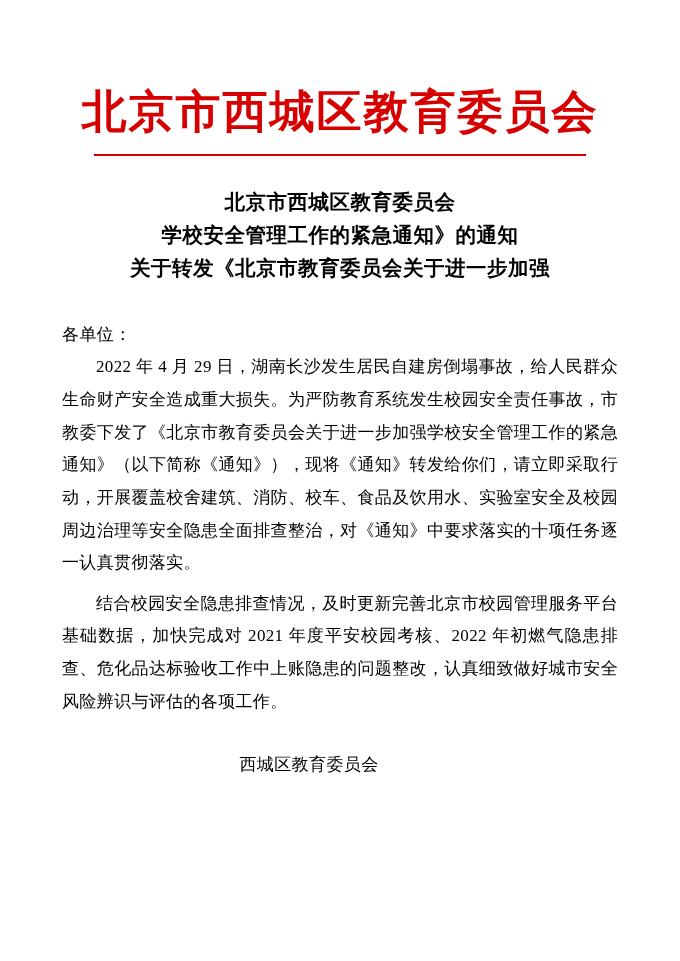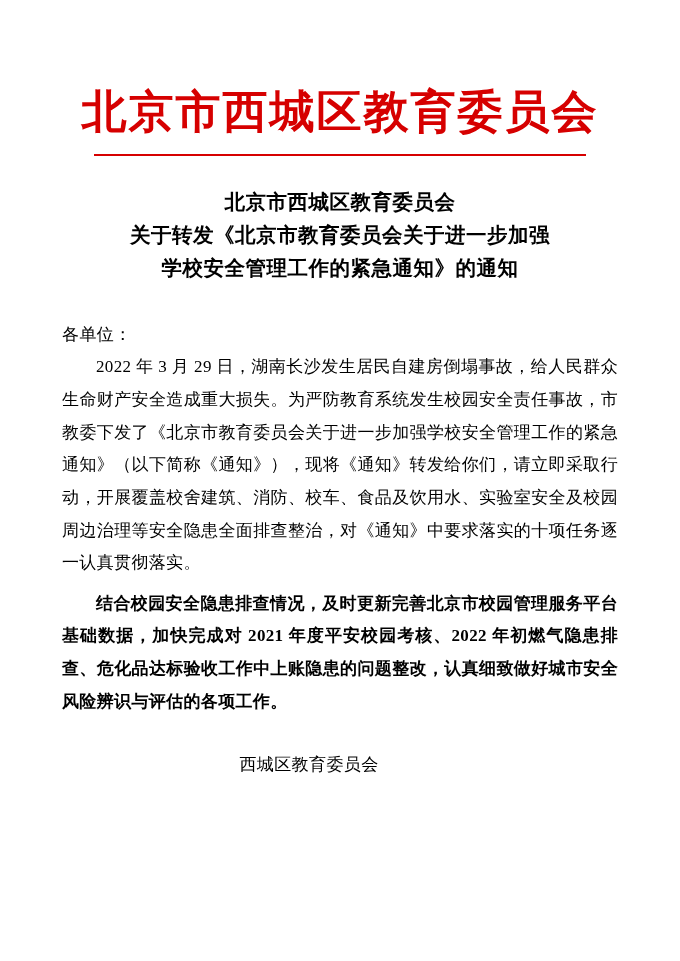--- a/index.html
+++ b/index.html
@@ -59,47 +59,46 @@
     font-size: 17px;
     line-height: 1.92;
     letter-spacing: 0.35px;
     text-indent: 2em;
     text-align: justify;
     text-justify: inter-ideograph;
     margin: 0;
   }
   .para + .para {
     margin-top: 8px;
-    font-weight: bold;
   }
   .signature {
     margin-top: 30px;
     text-align: center;
     padding-right: 62px;
     font-size: 17px;
     line-height: 2.05;
     letter-spacing: 0.4px;
   }
 </style>
 </head>
 <body>
 
 <div class="page">
 
   <div class="masthead">北京市西城区教育委员会</div>
   <hr class="masthead-rule">
 
   <div class="doc-title">
     <div>北京市西城区教育委员会</div>
+    <div>学校安全管理工作的紧急通知》的通知</div>
     <div>关于转发《北京市教育委员会关于进一步加强</div>
-    <div>学校安全管理工作的紧急通知》的通知</div>
   </div>
 
   <div class="salutation">各单位：</div>
 
-  <p class="para">2022 年 3 月 29 日，湖南长沙发生居民自建房倒塌事故，给人民群众生命财产安全造成重大损失。为严防教育系统发生校园安全责任事故，市教委下发了《北京市教育委员会关于进一步加强学校安全管理工作的紧急通知》（以下简称《通知》），现将《通知》转发给你们，请立即采取行动，开展覆盖校舍建筑、消防、校车、食品及饮用水、实验室安全及校园周边治理等安全隐患全面排查整治，对《通知》中要求落实的十项任务逐一认真贯彻落实。</p>
+  <p class="para">2022 年 4 月 29 日，湖南长沙发生居民自建房倒塌事故，给人民群众生命财产安全造成重大损失。为严防教育系统发生校园安全责任事故，市教委下发了《北京市教育委员会关于进一步加强学校安全管理工作的紧急通知》（以下简称《通知》），现将《通知》转发给你们，请立即采取行动，开展覆盖校舍建筑、消防、校车、食品及饮用水、实验室安全及校园周边治理等安全隐患全面排查整治，对《通知》中要求落实的十项任务逐一认真贯彻落实。</p>
   <p class="para">结合校园安全隐患排查情况，及时更新完善北京市校园管理服务平台基础数据，加快完成对 2021 年度平安校园考核、2022 年初燃气隐患排查、危化品达标验收工作中上账隐患的问题整改，认真细致做好城市安全风险辨识与评估的各项工作。</p>
 
   <div class="signature">
     <div>西城区教育委员会</div>
   </div>
 
 </div>
 
 </body></html>

